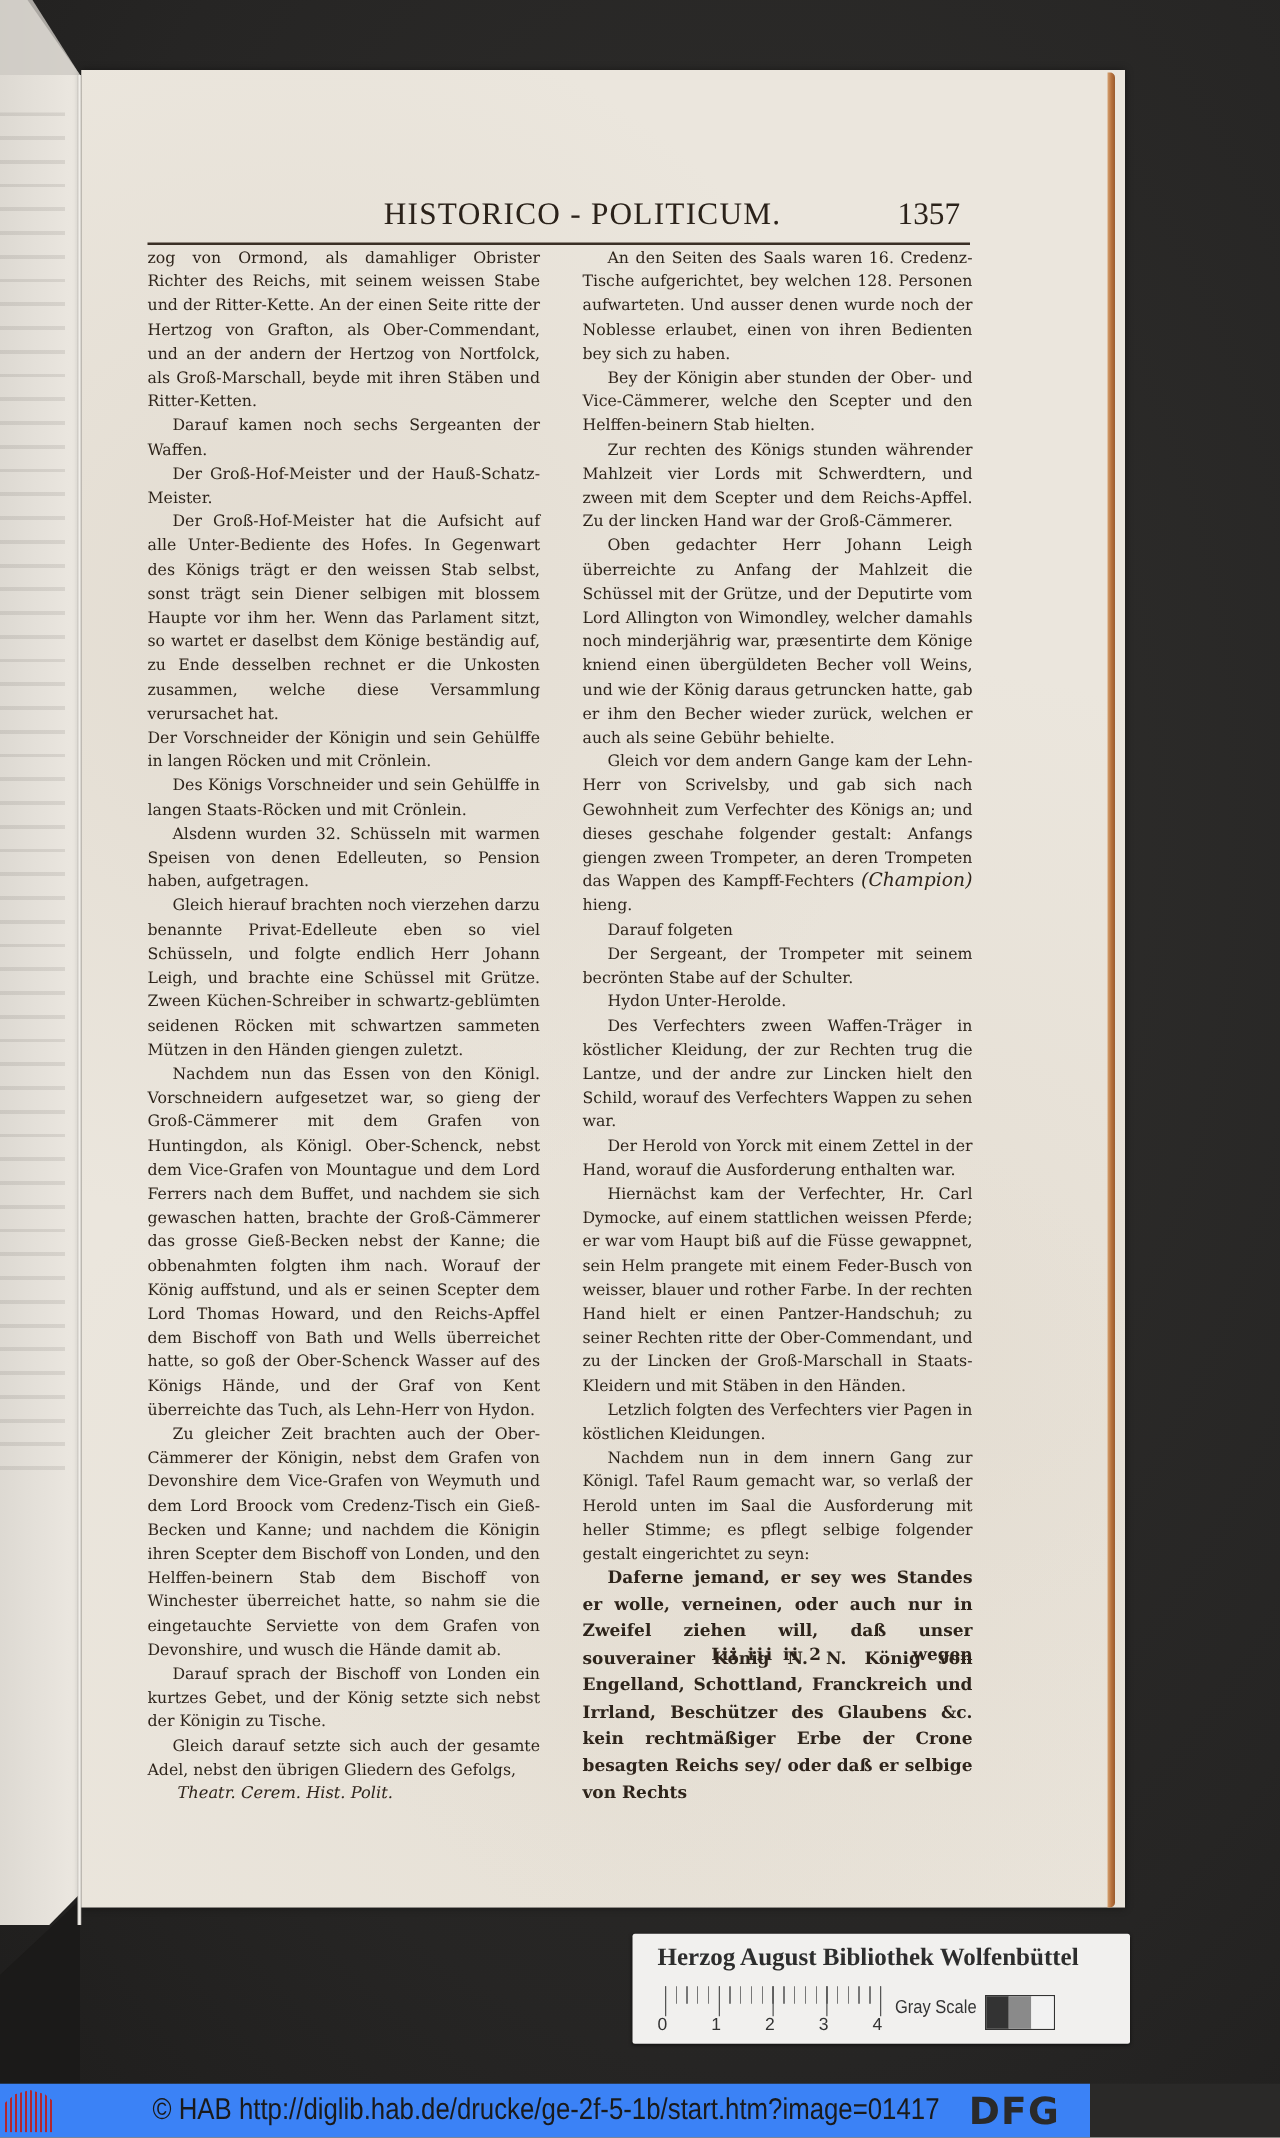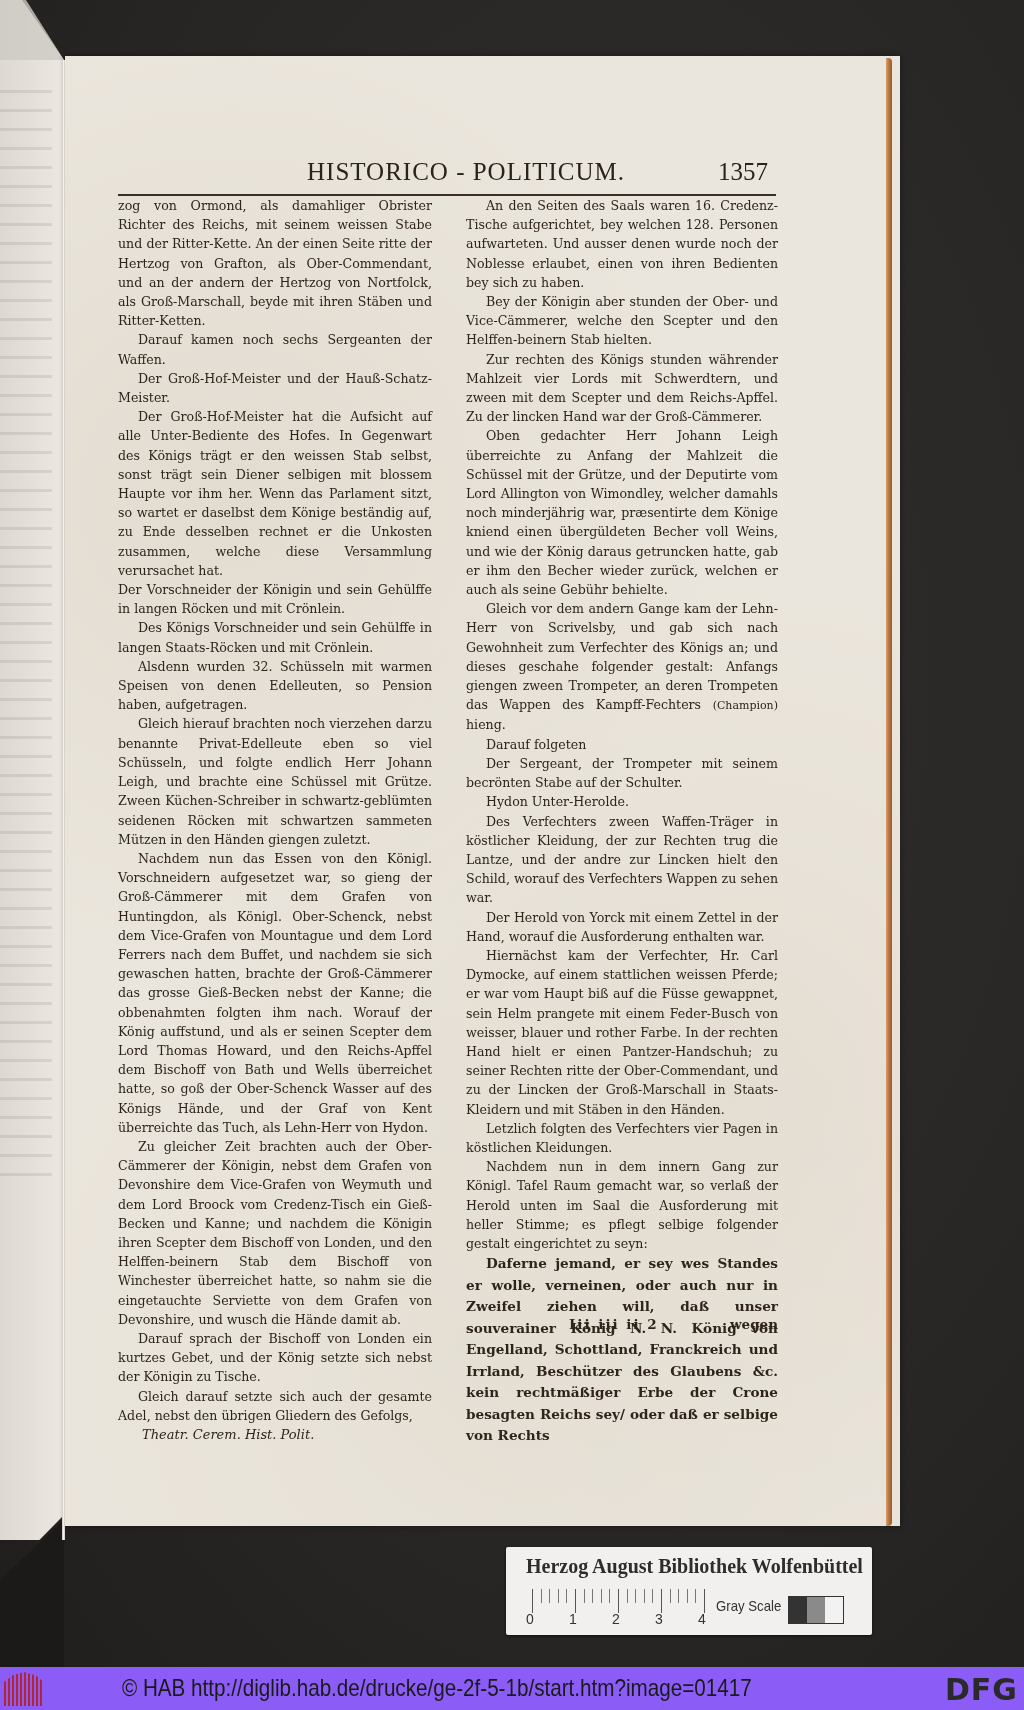--- a/index.html
+++ b/index.html
@@ -77,32 +77,33 @@
       font-size: 12.6px;
       line-height: 19.2px;
       text-align: justify;
     }
     .col-left { left: 118px; width: 314px; }
     .col-right { left: 466px; width: 312px; }
     .col p { margin: 0; text-indent: 20px; }
     .col p.noindent { text-indent: 0; }
     .col p.source { font-style: italic; text-indent: 24px; font-size: 13px; }
     .col p.proclaim { font-weight: bold; font-size: 13.6px; line-height: 21.5px; }
-    .champion { font-size: 11px; }
+    .champion { font-style: italic; font-size: 15px; }
     .signature {
       position: absolute; top: 1316px; left: 528px; width: 250px; height: 20px;
       color: #2e241b; font-size: 13.5px; font-weight: bold;
     }
     .sig-mark { position: absolute; left: 0; top: 0; letter-spacing: 2px; margin-left: 41px; }
     .catchword { position: absolute; right: 0; top: 0; }
     
     .hab-label {
       position: absolute; left: 506px; top: 1547px; width: 366px; height: 88px;
       background: #f1f0ee; border-radius: 2px;
       box-shadow: 0 1px 3px rgba(0,0,0,.6);
+      padding-left: 32px;
     }
     .hab-title {
       position: absolute; left: 20px; top: 8px;
       font-family: "Liberation Serif", serif; font-weight: bold; font-size: 20px;
       color: #2d2d2d; white-space: nowrap;
     }
     .ruler {
       position: absolute; left: 26px; top: 42px; width: 176px; height: 22px;
       background-image: repeating-linear-gradient(90deg, #777 0 1px, transparent 1px 8.6px);
       background-size: 176px 14px; background-repeat: no-repeat;
@@ -119,35 +120,35 @@
       font-family: "Liberation Sans", sans-serif; font-size: 15px; color: #333;
       transform: scaleX(.88); transform-origin: left;
     }
     .gray-swatches {
       position: absolute; left: 282px; top: 49px; width: 54px; height: 26px;
       border: 1px solid #333; display: flex;
     }
     .gray-swatches div { flex: 1; }
     
     .footer {
-      position: absolute; left: 0; top: 1667px; width: 1024px; height: 43px;
-      background: #8b5cf6;
+      position: absolute; left: 0; top: 1667px; width: 872px; height: 43px;
+      background: #3b82f6;
     }
     .hab-logo {
       position: absolute; left: 4px; top: 5px; width: 40px; height: 34px;
       background: repeating-linear-gradient(90deg, #b3262e 0 2px, transparent 2px 4px);
       clip-path: polygon(0 30%, 20% 10%, 50% 0, 80% 10%, 100% 30%, 100% 100%, 0 100%);
     }
     .footer-copyright {
       position: absolute; left: 122px; top: 7px;
       font-family: "Liberation Sans", sans-serif; font-size: 24px; color: #1a1a1a;
       white-space: nowrap; transform: scaleX(.86); transform-origin: left;
     }
     .dfg-logo {
-      position: absolute; right: 6px; top: 5px;
+      position: absolute; right: 24px; top: 5px;
       font-family: "DejaVu Sans", sans-serif; font-weight: bold; font-size: 30px;
       color: #2a2a2a; letter-spacing: 1px;
     }
   </style>
 </head>
 <body>
 
 <div class="backdrop"></div>
 <div class="left-leaf"></div>
 <div class="left-leaf-shadow"></div>

